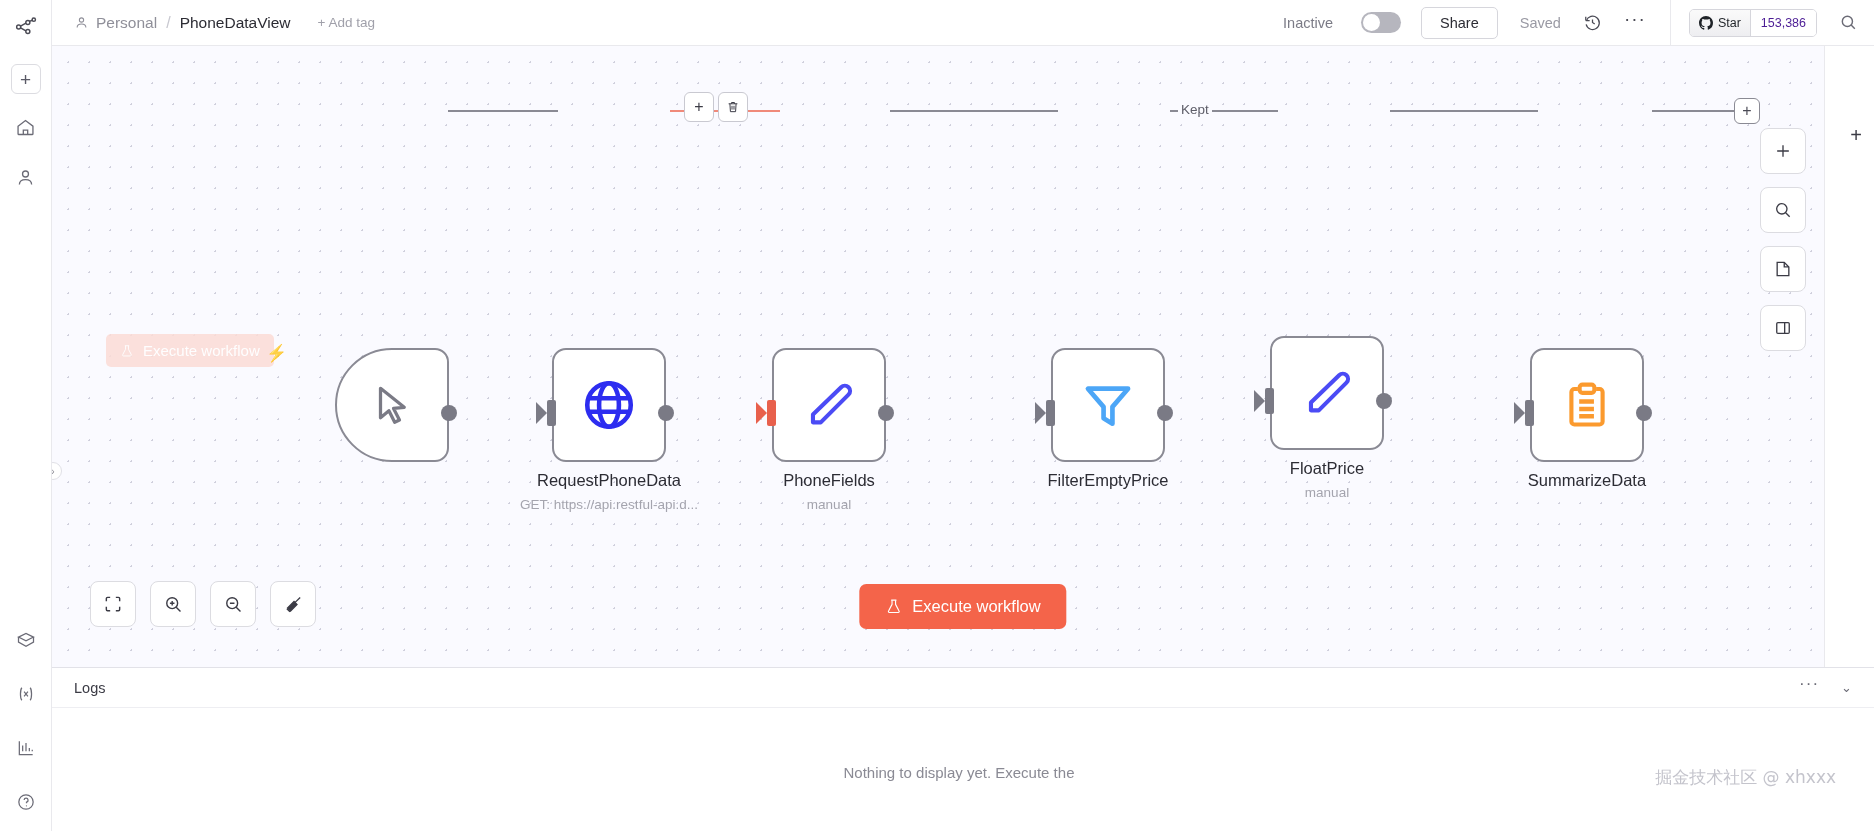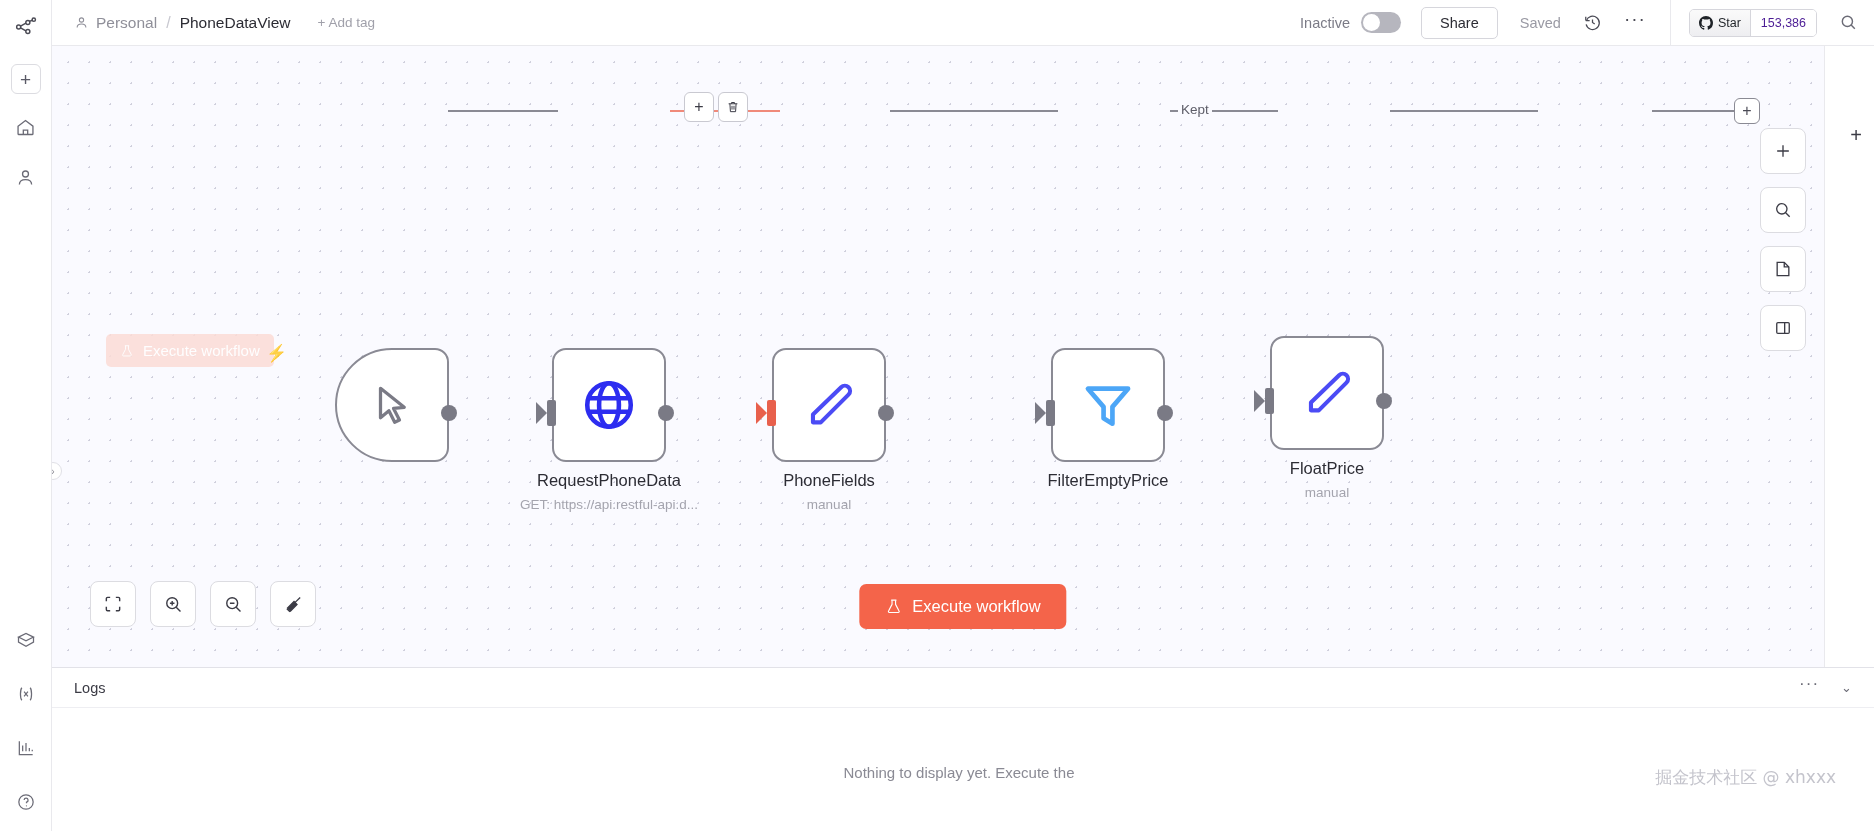--- a/index.html
+++ b/index.html
@@ -38,21 +38,21 @@
     height: 46px; background: #fff; border-bottom: 1px solid #e9e9ed;
     display: flex; align-items: center; padding: 0 0 0 22px; position: relative; z-index: 6;
   }
   .bc { display: flex; align-items: center; gap: 9px; }
   .bc-person { display: flex; align-items: center; gap: 7px; color: #8f8f99; font-size: 15.5px; cursor: pointer; }
   .bc-sep { color: #c8c8d0; font-size: 16px; }
   .bc-name { color: #2c2c34; font-size: 15.5px; cursor: pointer; }
   .bc-tag { color: #a0a0aa; font-size: 13.5px; margin-left: 18px; cursor: pointer; }
 
   .hdr-right { margin-left: auto; display: flex; align-items: center; padding-right: 0; height: 100%; }
-  .inactive-lbl { color: #7b7b86; font-size: 14.5px; margin-right: 11px; text-align: right; }
+  .inactive-lbl { color: #7b7b86; font-size: 14.5px; margin-right: 28px; text-align: right; }
   .toggle {
     width: 40px; height: 21px; border-radius: 11px; background: #b6b6be; position: relative; cursor: pointer;
   }
   .toggle .knob { position: absolute; left: 2px; top: 2px; width: 17px; height: 17px; border-radius: 50%; background: #fff; }
   .share-btn {
     margin-left: 20px; border: 1px solid #d6d6dc; border-radius: 5px; background: #fff;
     padding: 7px 18px; font-size: 14.5px; color: #2c2c34; cursor: pointer; font-family: inherit;
   }
   .saved-lbl { margin-left: 22px; color: #9a9aa4; font-size: 14.5px; }
   .hdr-icon { margin-left: 22px; color: #4a4a55; display: flex; align-items: center; cursor: pointer; }
@@ -413,20 +413,32 @@
             <svg width="52" height="52" viewBox="0 0 24 24" fill="none" stroke="#4b4bf5" stroke-width="1.9" stroke-linejoin="round">
               <path d="M17.6 3.8a2.4 2.4 0 0 1 3.4 3.4L8.2 20H4.6v-3.6z"></path>
             </svg>
           </div>
           <div class="port-in"></div>
           <div class="port-out"></div>
           <div class="node-label">FloatPrice</div>
           <div class="node-sub" style="top:149px;">manual</div>
         </div>
 
+        <div class="node" style="left:1478px; top:302px;">
+          <div class="node-box">
+            <svg width="52" height="52" viewBox="0 0 24 24" fill="none" stroke="#fb9a2e" stroke-width="1.9" stroke-linejoin="round">
+              <path d="M7.8 4.6H6.2A1.4 1.4 0 0 0 4.8 6v13.6a1.4 1.4 0 0 0 1.4 1.4h11.6a1.4 1.4 0 0 0 1.4-1.4V6a1.4 1.4 0 0 0-1.4-1.4h-1.6"></path>
+              <rect x="8.6" y="2.6" width="6.8" height="3.8" rx="1.3"></rect>
+              <path d="M8.4 10.4h6.8M8.4 13.8h6.8M8.4 17.2h6.8" stroke-width="2.1"></path>
+            </svg>
+          </div>
+          <div class="port-in"></div>
+          <div class="port-out"></div>
+          <div class="node-label">SummarizeData</div>
+        </div>
 
         <div class="end-plus" style="left:1682px;">+</div>
       </div>
 
       <div class="zoom-bar">
         <div class="zoom-btn">
           <svg width="20" height="20" viewBox="0 0 24 24" fill="none" stroke="currentColor" stroke-width="1.7">
             <path d="M4 8.6V5.4A1.4 1.4 0 0 1 5.4 4h3.2M15.4 4h3.2A1.4 1.4 0 0 1 20 5.4v3.2M20 15.4v3.2a1.4 1.4 0 0 1-1.4 1.4h-3.2M8.6 20H5.4A1.4 1.4 0 0 1 4 18.6v-3.2"></path>
           </svg>
         </div>

